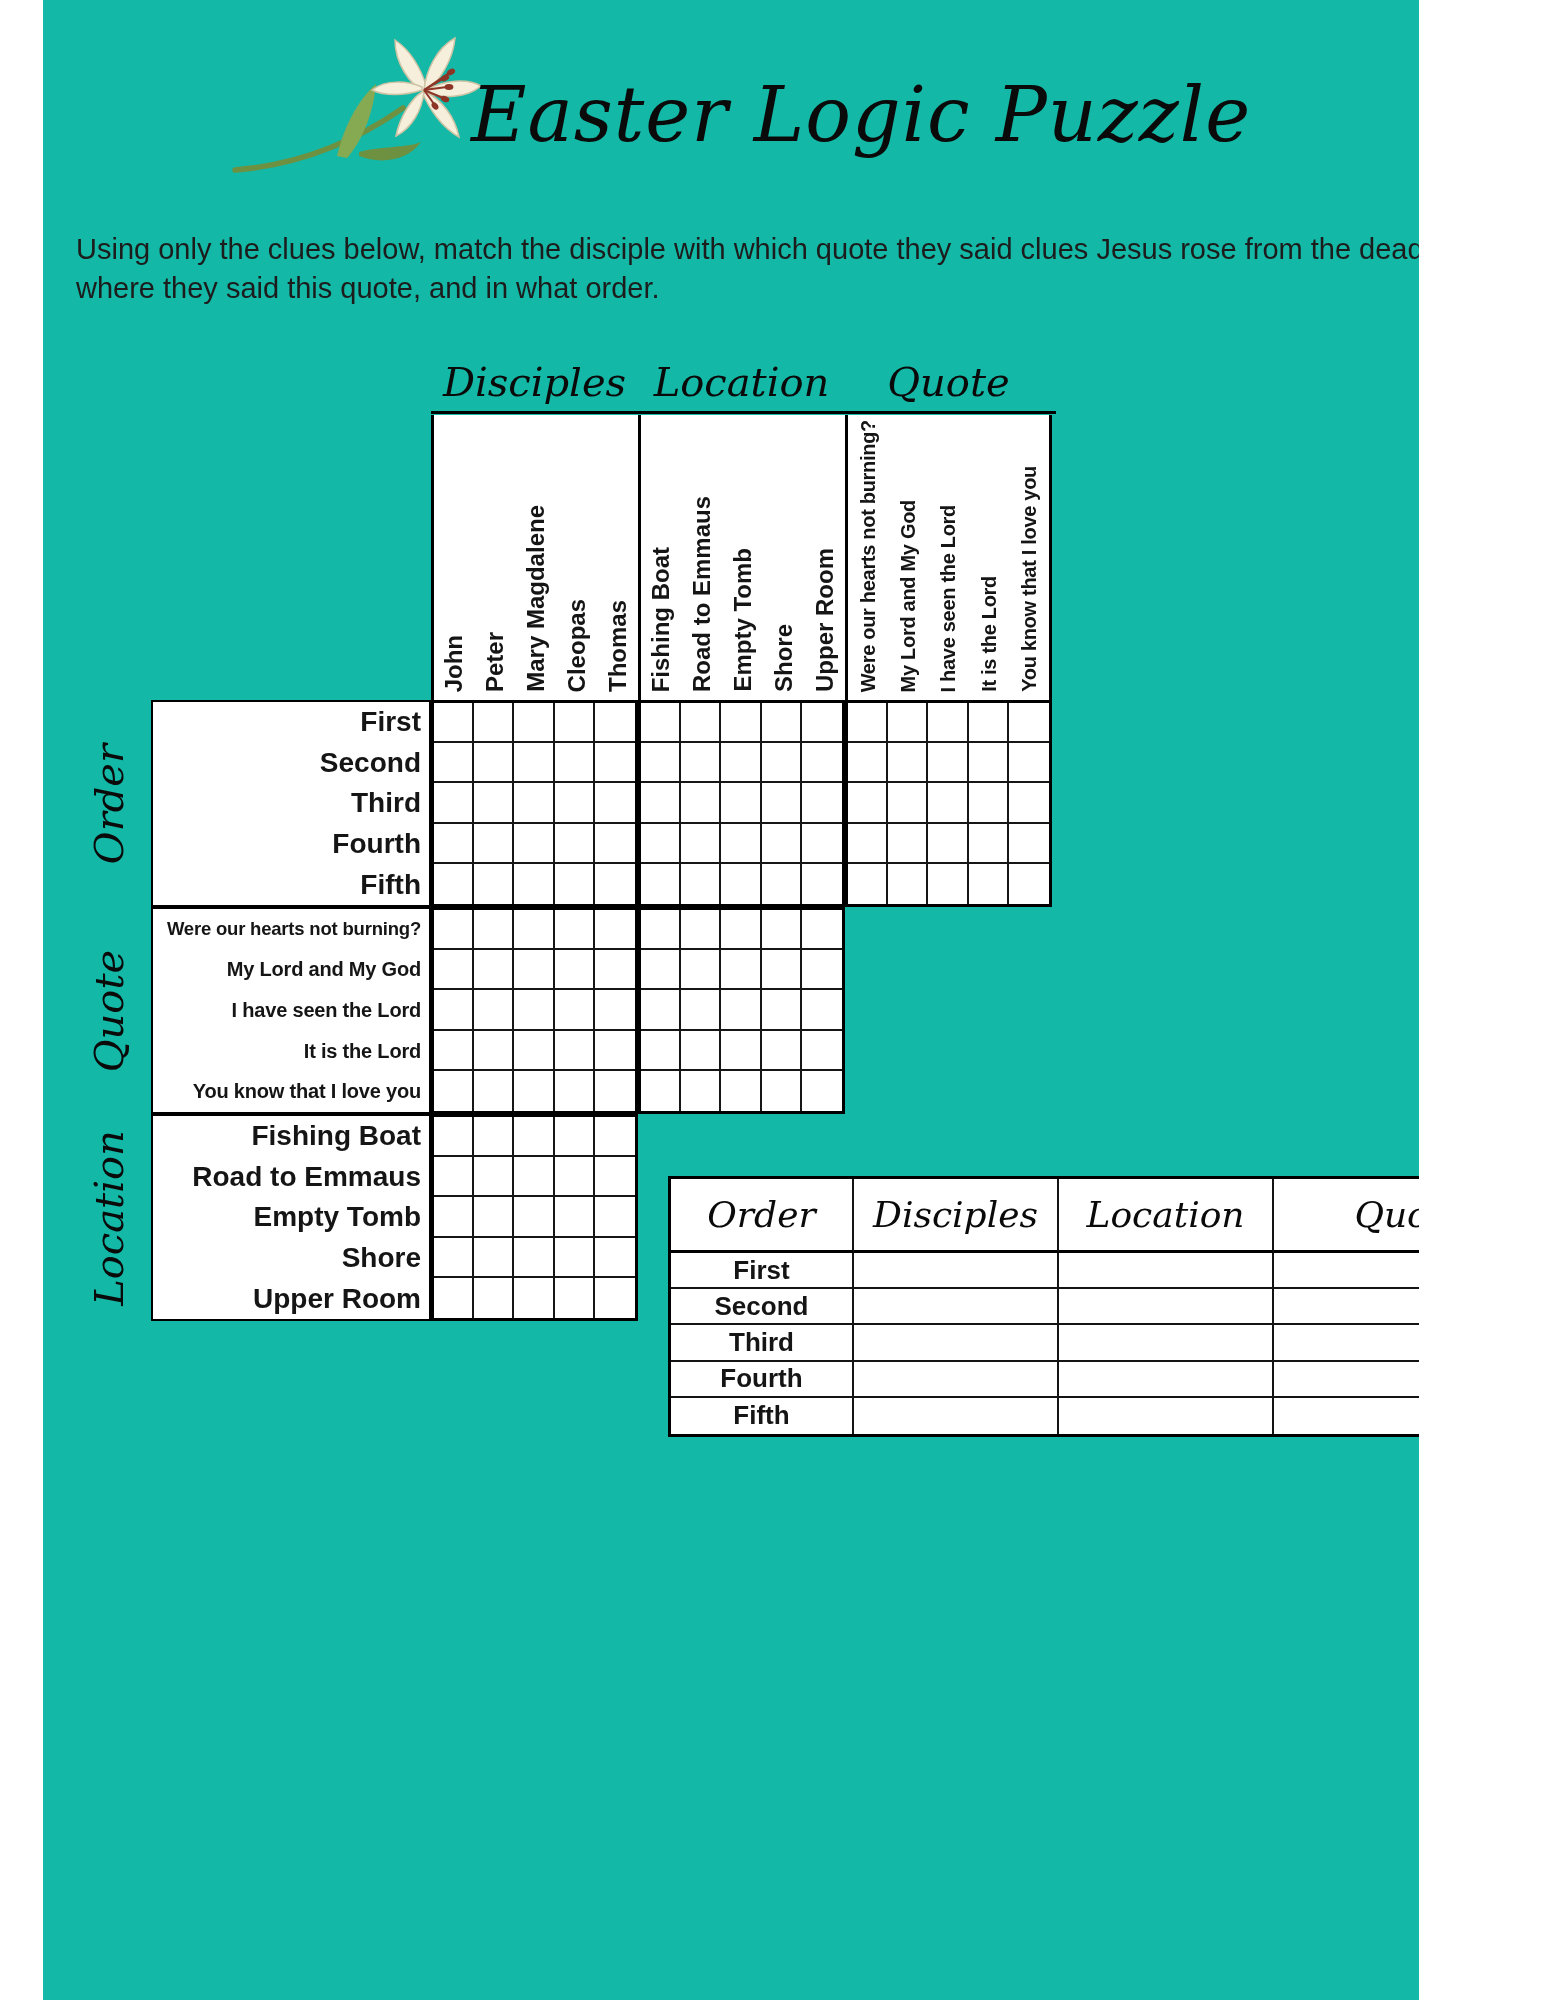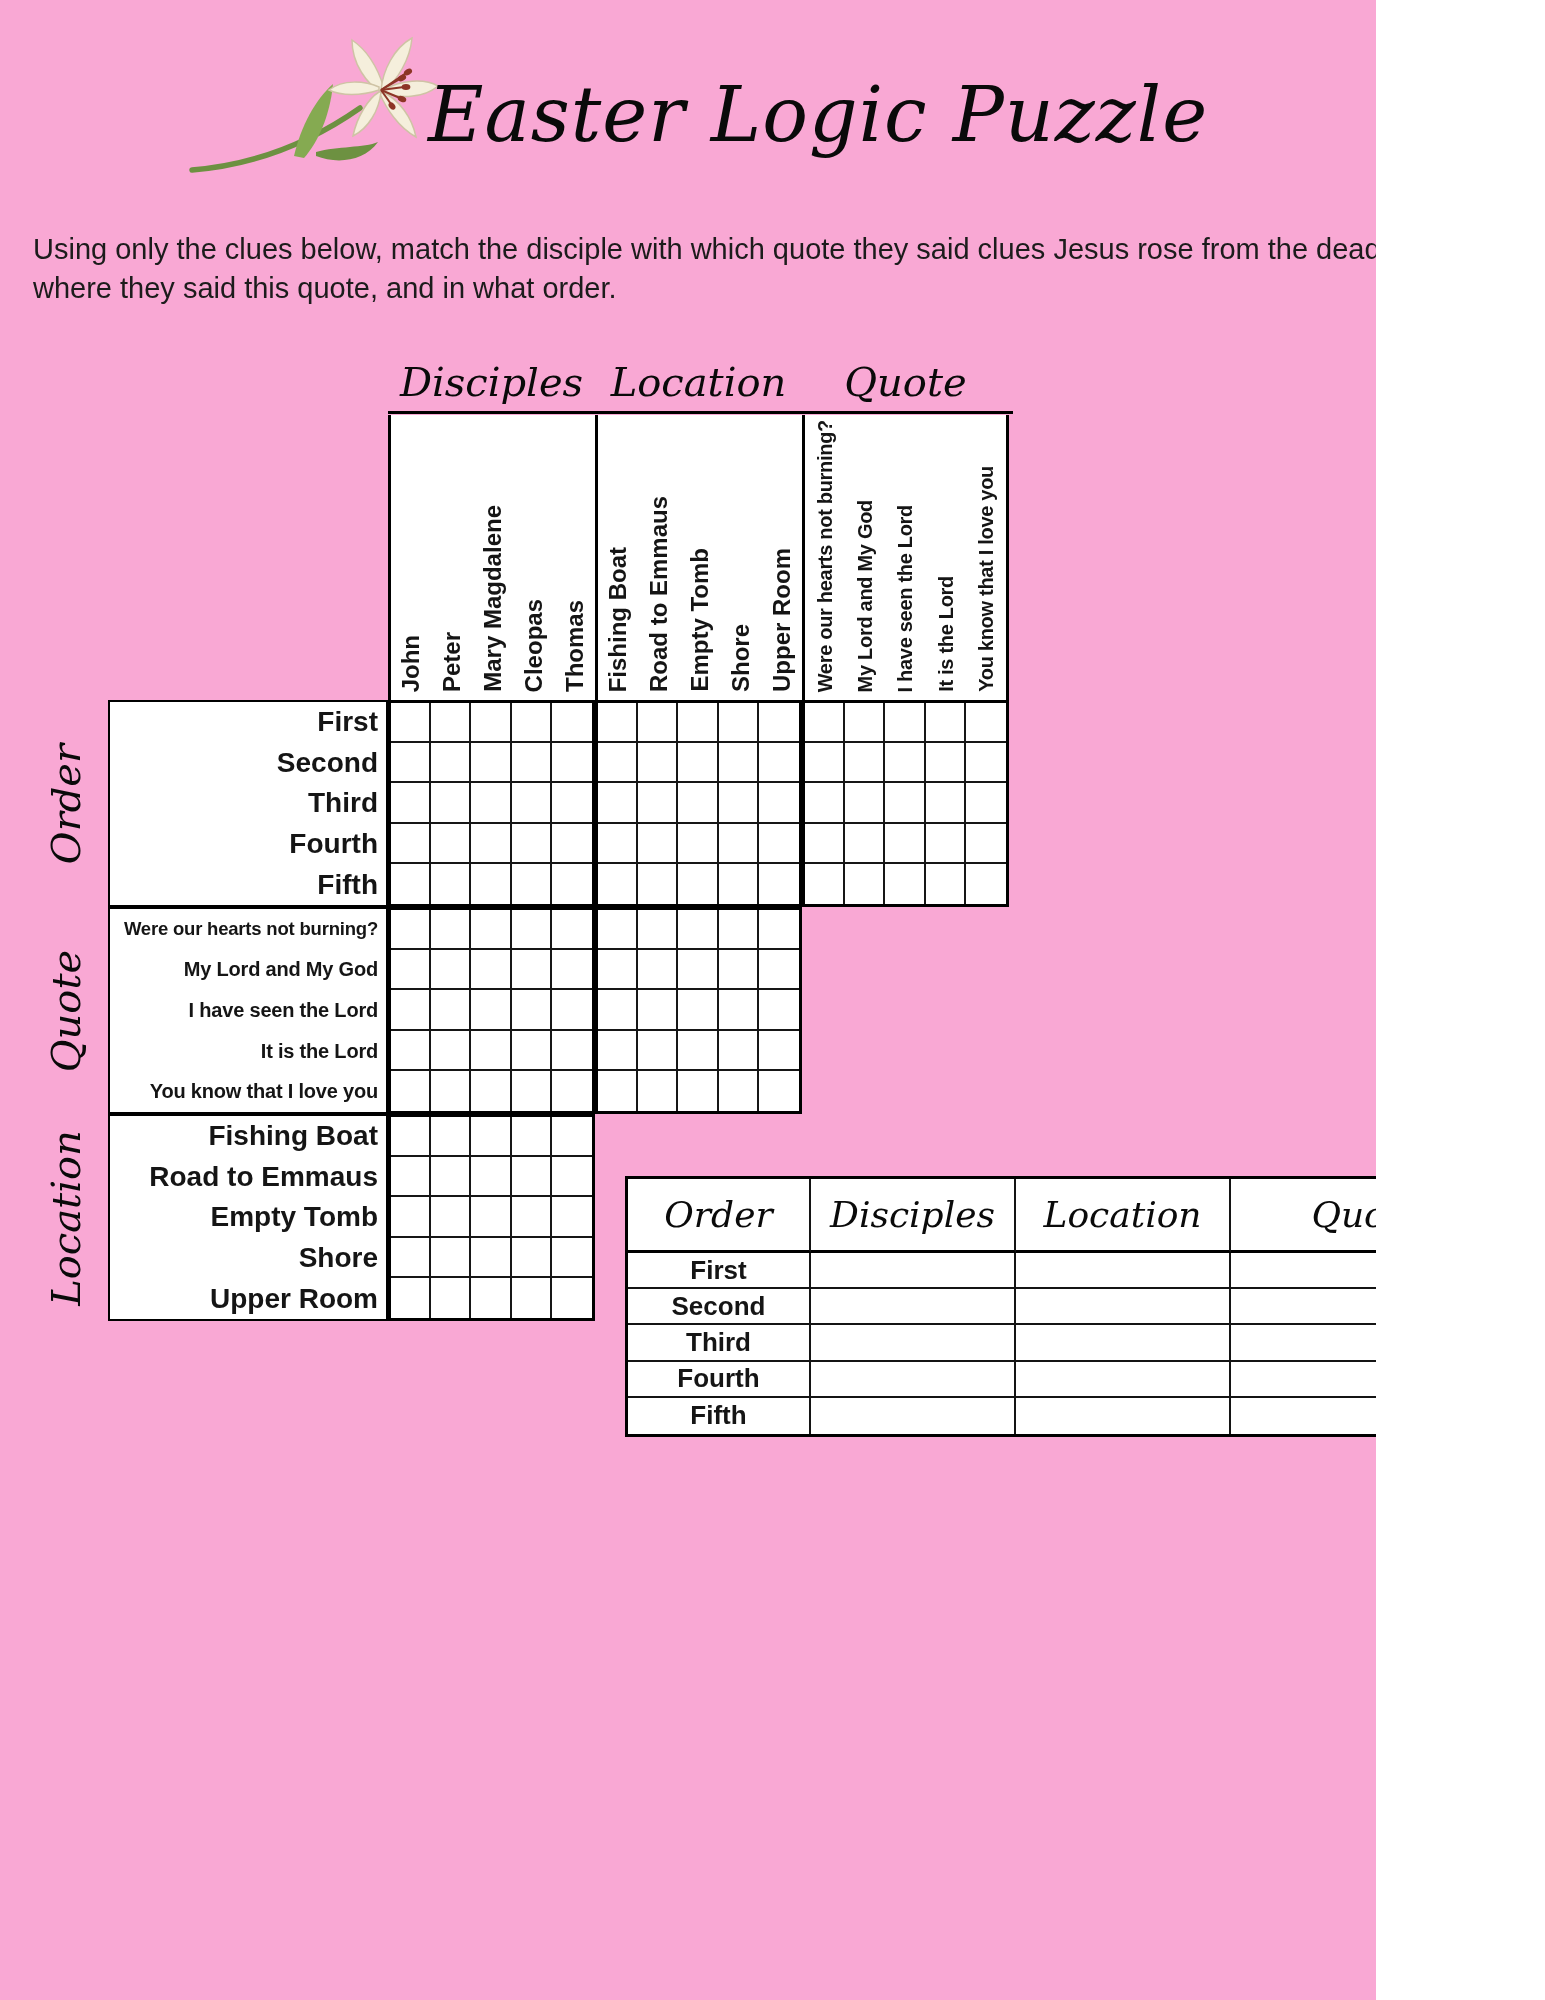--- a/index.html
+++ b/index.html
@@ -6,22 +6,22 @@
     --ink:#111111;
     --line:#000000;
     --lily-petal:#f5efdc;
     --lily-petal-edge:#cfc3a5;
     --lily-stem:#6d9141;
     --lily-leaf:#85aa51;
     --lily-stamen:#8d3526;
   }
   html,body{margin:0;padding:0;background:#ffffff;}
   .page{
-    position:relative;width:1376px;height:2000px;background:#f9a8d4;
-    font-family:"Liberation Sans",sans-serif;color:var(--ink);overflow:hidden;
+    position:relative;width:1376px;height:2000px;background:#14b8a6;
+    font-family:"Liberation Sans",sans-serif;color:var(--ink);overflow:hidden;margin-left:43px;
   }
   .abs{position:absolute;}
   .script{
     font-family:"DejaVu Serif","Liberation Serif",serif;
     font-style:italic;font-weight:400;color:#0a0a0a;
   }
   h1.title{
     margin:0;left:428px;top:50px;width:720px;height:130px;
     font-size:76px;line-height:130px;letter-spacing:1px;white-space:nowrap;
   }

